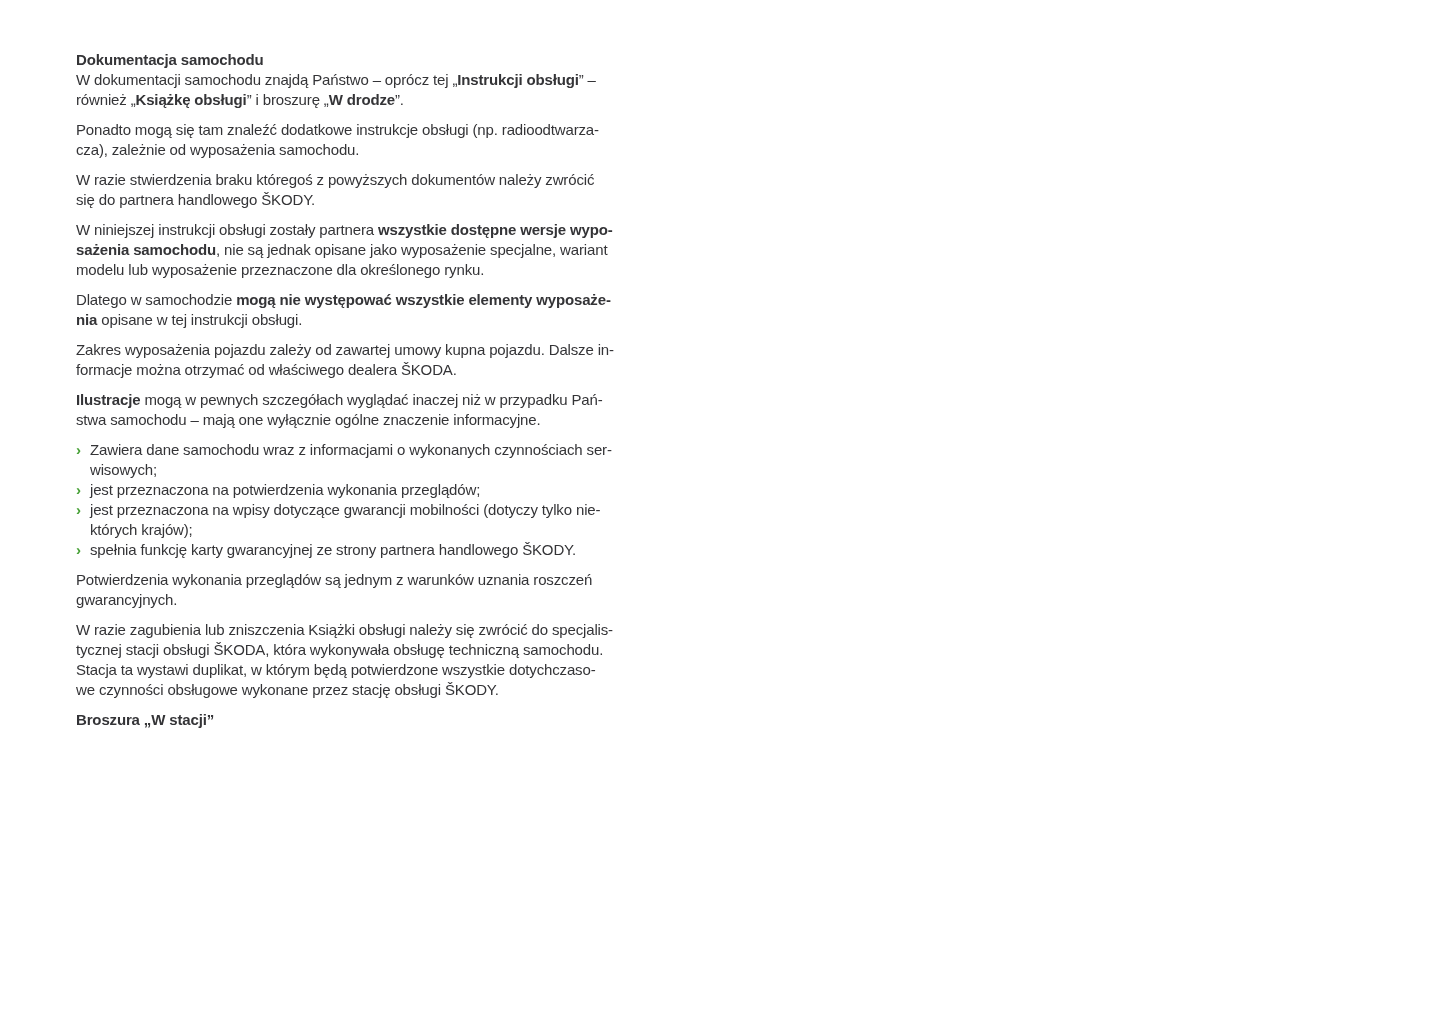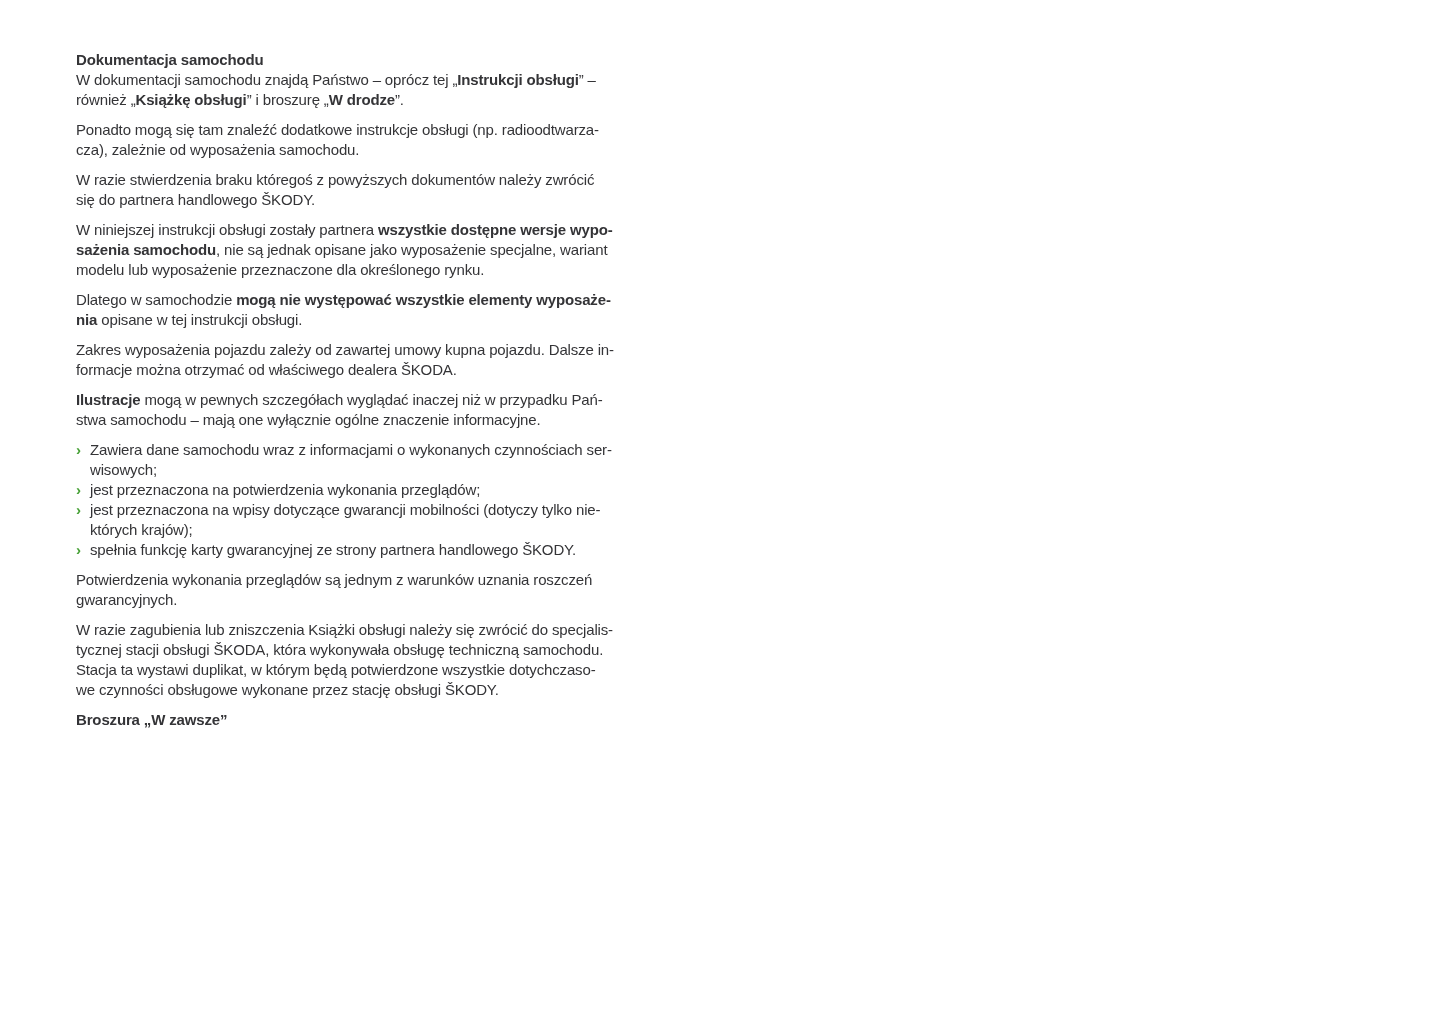--- a/index.html
+++ b/index.html
@@ -103,15 +103,15 @@
         </div>
       </div>
       <p class="para"><span>Potwierdzenia wykonania przeglądów są jednym z warunków uznania roszczeń
 gwarancyjnych.</span></p>
       <p class="para"><span>W razie zagubienia lub zniszczenia Książki obsługi należy się zwrócić do specjalis-
 tycznej stacji obsługi ŠKODA, która wykonywała obsługę techniczną samochodu.
 Stacja ta wystawi duplikat, w którym będą potwierdzone wszystkie dotychczaso-
 we czynności obsługowe wykonane przez stację obsługi ŠKODY.</span></p>
     </div>
     <div class="section">
-      <div class="heading">Broszura „W zawsze”</div>
+      <div class="heading">Broszura „W stacji”</div>
     </div>
   </div>
 
 </body></html>

